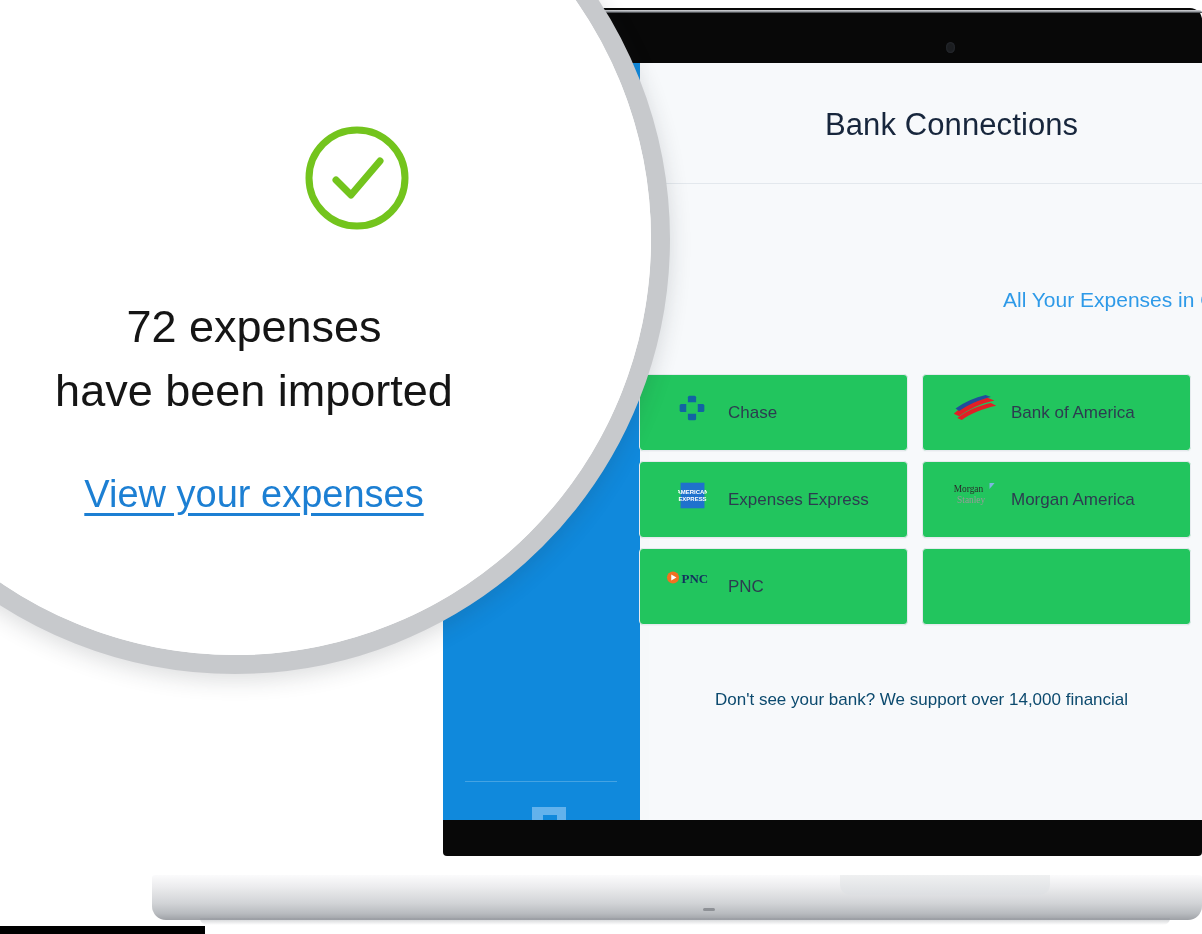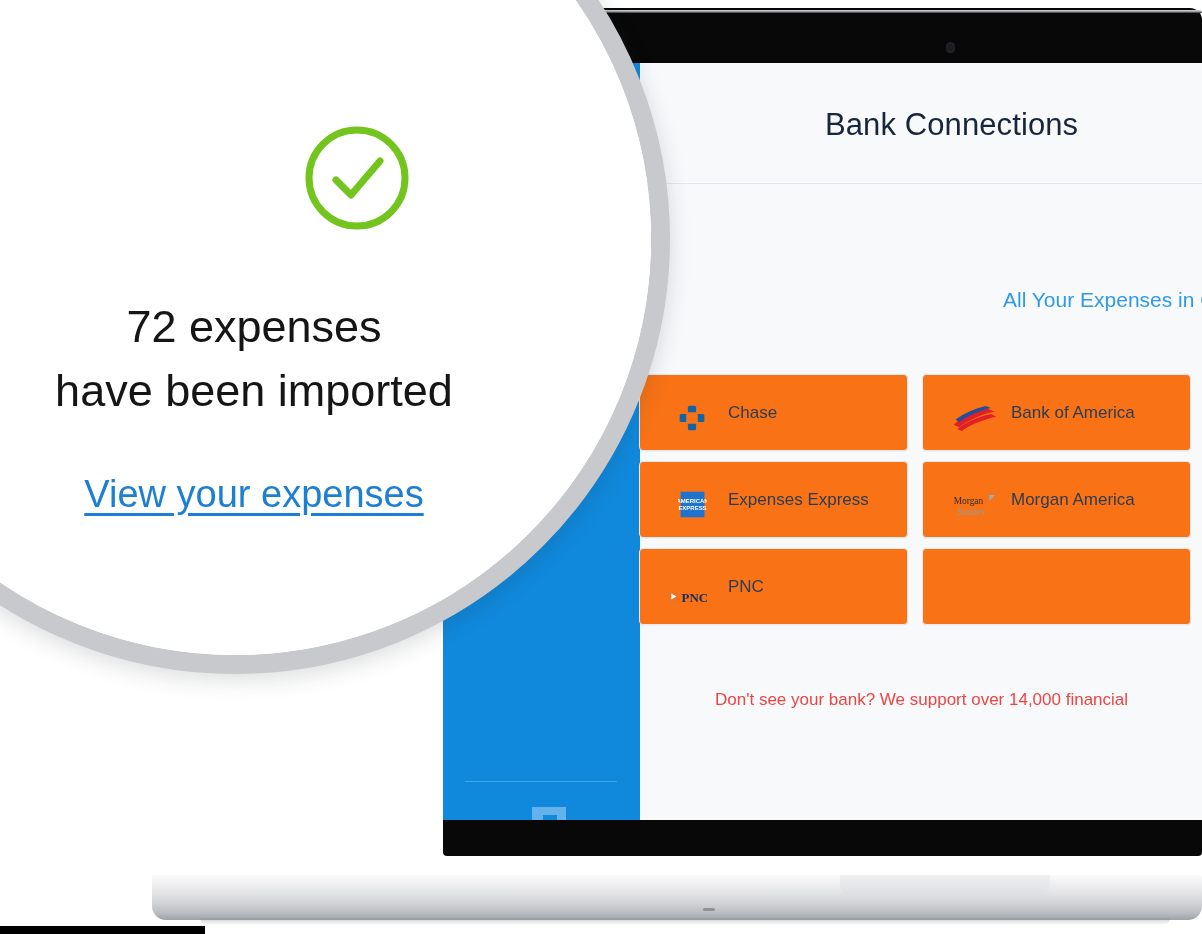--- a/index.html
+++ b/index.html
@@ -80,38 +80,38 @@
   }
 
   
   #bank-grid{
     position:absolute;left:-10px;top:190px;width:800px;
     display:grid;
     grid-template-columns:269px 269px 269px;
     gap:10px 14px;
   }
   .bank-card{
-    height:77px;background:#f97316;
+    height:77px;background:#22c55e;
     border:1px solid #e6eaee;border-radius:4px;
     display:flex;align-items:center;
     padding-left:26px;box-sizing:border-box;
     box-shadow:0 1px 1px rgba(28,42,61,.03);
   }
   .bank-logo{
     width:52px;min-width:52px;height:38px;
-    display:flex;align-items:flex-end;justify-content:center;
+    display:flex;align-items:flex-start;justify-content:center;
     margin-right:10px;
   }
   .bank-name{
     font-size:17px;color:#2d3c50;white-space:nowrap;font-weight:400;
   }
 
   #support-note{
     position:absolute;left:66px;top:506px;
-    font-size:17px;color:#ef4444;white-space:nowrap;
+    font-size:17px;color:#0c4a6e;white-space:nowrap;
   }
 
   
   #laptop-base{
     position:absolute;left:152px;top:875px;width:1050px;height:45px;
     background:linear-gradient(to bottom,#fbfbfc 0%,#ececee 26%,#d2d4d7 62%,#b9bcc0 85%,#9ea1a6 100%);
     border-radius:3px 3px 14px 14px;
   }
   #base-top-edge{
     position:absolute;left:152px;top:874px;width:1050px;height:3px;

